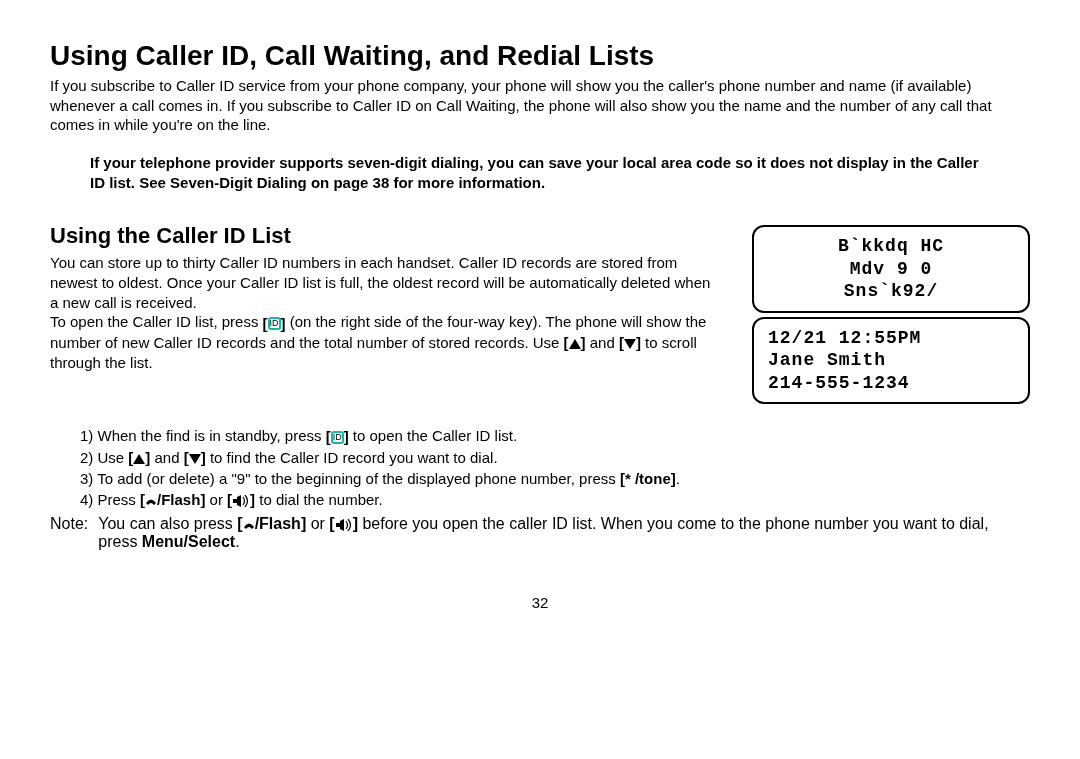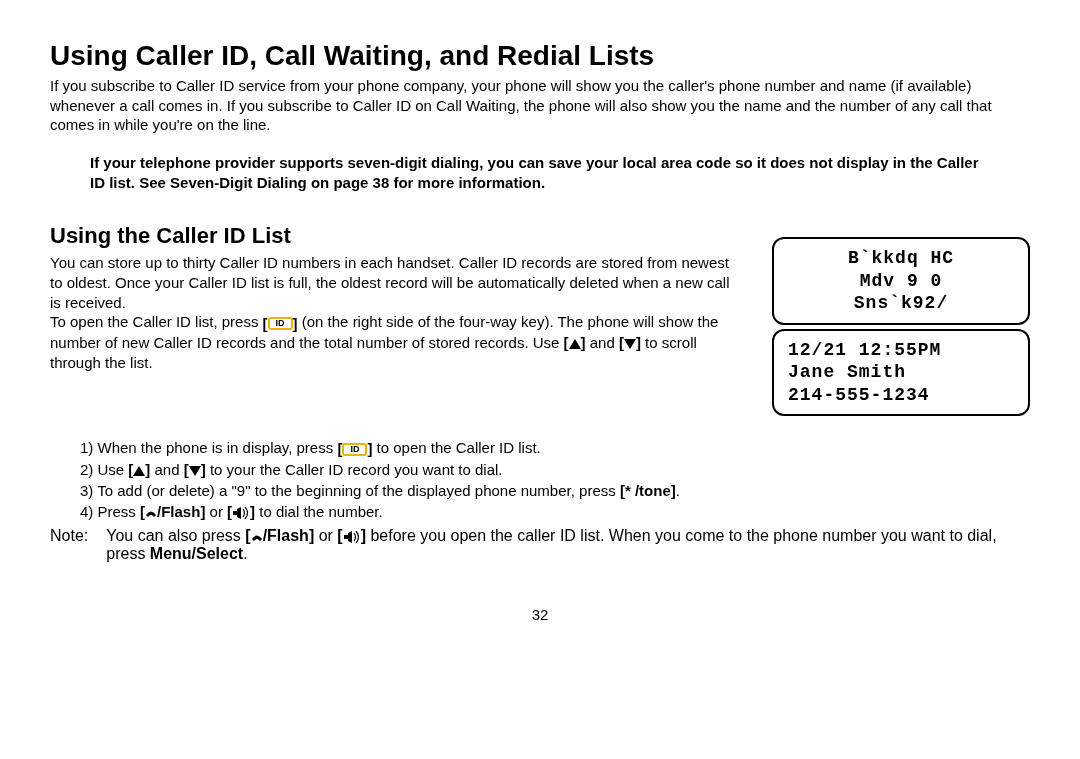--- a/index.html
+++ b/index.html
@@ -42,42 +42,42 @@
       font-size: 15px;
       line-height: 1.32;
     }
     .section-caller-id .text-col p {
       margin-bottom: 0;
     }
     .screens {
       display: flex;
       flex-direction: column;
       gap: 4px;
-      width: 258px;
-      margin-top: 16px;
+      width: 278px;
+      margin-top: 4px;
     }
     .lcd {
       border: 2.5px solid #000;
       border-radius: 12px;
       padding: 8px 14px;
       font-family: "Courier New", monospace;
       font-weight: bold;
       font-size: 18px;
       line-height: 1.25;
       letter-spacing: 1px;
     }
     .lcd .row { white-space: nowrap; }
     .lcd .center { text-align: center; }
     .make-call p, .make-call .step, .note {
       font-size: 15px;
       line-height: 1.32;
     }
     .steps { margin-left: 30px; margin-top: 2px; margin-bottom: 6px;}
     .step { margin-bottom: 1px; }
-    .note-row { display: flex; gap: 18px; }
+    .note-row { display: flex; gap: 10px; }
     .note-label { }
     .note-body { flex: 1; }
     .page-num {
       text-align: center;
       font-size: 15px;
       margin-top: 43px;
     }
     .key {
       font-weight: bold;
     }
@@ -90,27 +90,27 @@
     .tri-up { border-left: 6px solid transparent; border-right: 6px solid transparent; border-bottom: 10px solid #000; }
     .tri-down { border-left: 6px solid transparent; border-right: 6px solid transparent; border-top: 10px solid #000; }
     .id-icon {
       display: inline-flex;
       align-items: center;
       vertical-align: middle;
       font-weight: bold;
     }
     .id-box {
       display: inline-block;
-      border: 2px solid #eab308;
+      border: 2px solid #14b8a6;
       border-radius: 3px;
       font-size: 9px;
-      padding: 0 6px;
+      padding: 0 0;
       line-height: 1;
       font-family: Arial, sans-serif;
-      font-weight: bold;
+      font-weight: normal;
     }
     .spk-icon svg, .phone-icon svg { vertical-align: middle; }
   </style>
 </head>
 <body>
 
 <h1>Using Caller ID, Call Waiting, and Redial Lists</h1>
 <p class="intro">If you subscribe to Caller ID service from your phone company, your phone will show you the caller's phone number and name (if available) whenever a call comes in. If you subscribe to Caller ID on Call Waiting, the phone will also show you the name and the number of any call that comes in while you're on the line.</p>
 <p class="tip">If your telephone provider supports seven-digit dialing, you can save your local area code so it does not display in the Caller ID list. See Seven-Digit Dialing on page 38 for more information.</p>
 
@@ -135,26 +135,26 @@
     <div class="lcd">
       <div class="row">12/21 12:55PM</div>
       <div class="row">Jane Smith</div>
       <div class="row">214-555-1234</div>
     </div>
   </div>
 </div>
 
 <div class="make-call">
   <div class="steps">
-    <div class="step">1) <span>When the phone is in display, press </span><span class="id-icon">
+    <div class="step">1) <span>When the find is in standby, press </span><span class="id-icon">
           <b>[</b>
           <span class="id-box">ID</span>
           <b>]</b>
         </span><span> to open the Caller ID list.</span></div>
-    <div class="step">2) <span>Use </span><span class="key"><b>[</b><span class="tri-up"></span><b>]</b></span><span> and </span><span class="key"><b>[</b><span class="tri-down"></span><b>]</b></span><span> to your the Caller ID record you want to dial.</span></div>
+    <div class="step">2) <span>Use </span><span class="key"><b>[</b><span class="tri-up"></span><b>]</b></span><span> and </span><span class="key"><b>[</b><span class="tri-down"></span><b>]</b></span><span> to find the Caller ID record you want to dial.</span></div>
     <div class="step">3) <span>To add (or delete) a "9" to the beginning of the displayed phone number, press </span><span class="key">[<span>* /tone</span>]</span><span>.</span></div>
     <div class="step">4) <span>Press </span><span class="key phone-icon">[<svg width="12" height="12">
             <path d="M1 8 Q6 1 11 8 L9 10 Q6 6 3 10 Z" fill="#000"></path>
           </svg><span>/Flash</span>]</span><span> or </span><span class="key spk-icon">[<svg width="18" height="12">
             <rect x="1" y="4" width="4" height="4" fill="#000"></rect>
             <polygon points="5,2 9,0 9,12 5,10" fill="#000"></polygon>
             <path d="M11 2 Q14 6 11 10" stroke="#000" fill="none" stroke-width="1.2"></path>
             <path d="M13 0 Q18 6 13 12" stroke="#000" fill="none" stroke-width="1.2"></path>
           </svg>]</span><span> to dial the number.</span></div>
   </div>

